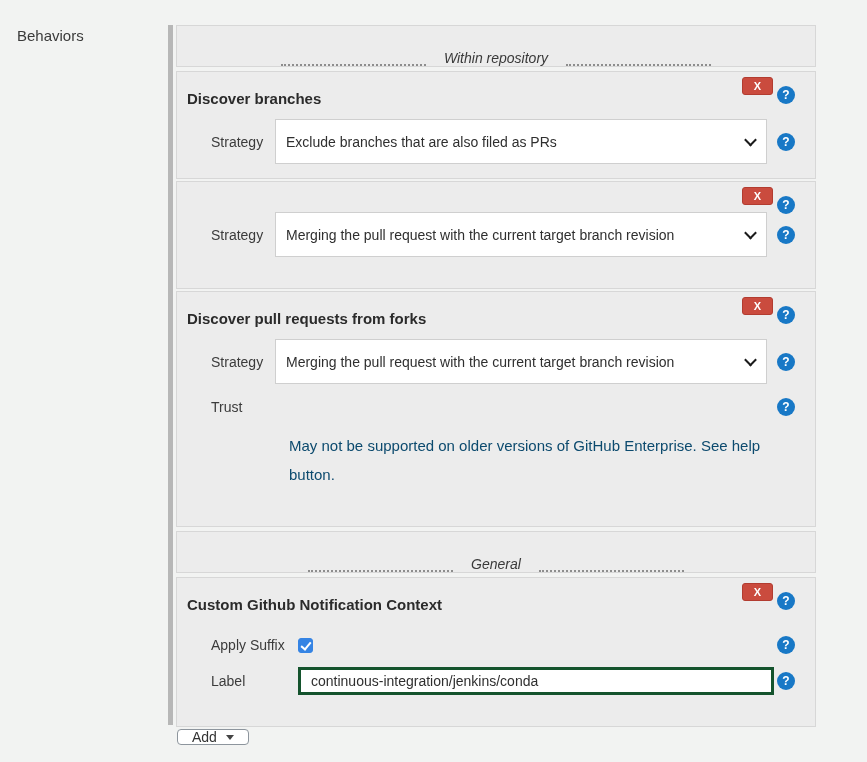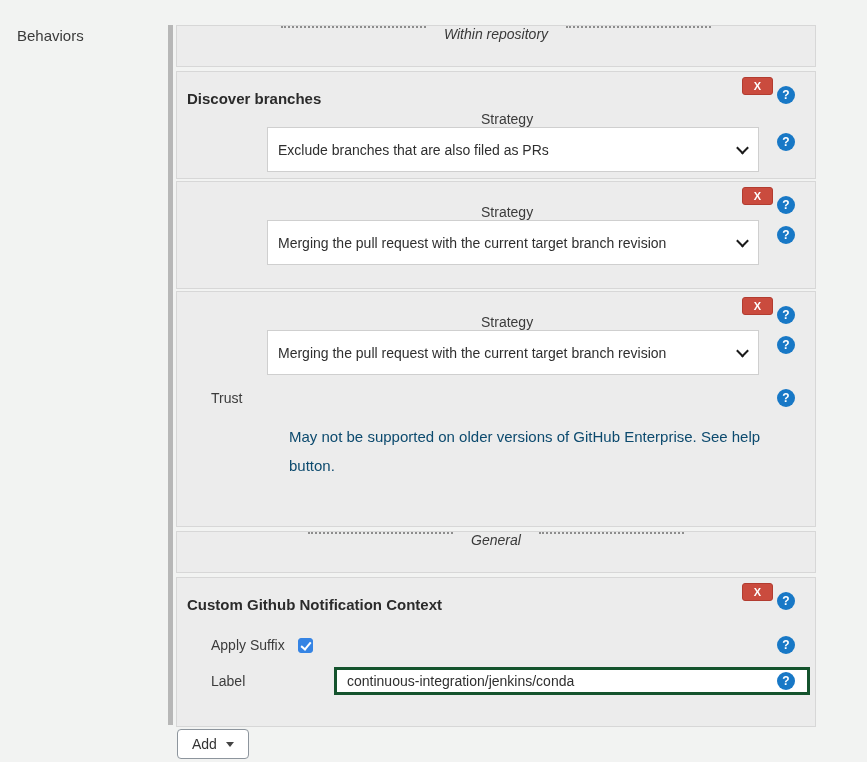--- a/index.html
+++ b/index.html
@@ -12,21 +12,21 @@
   .sidebar-label{position:absolute;left:17px;top:27px;font-size:15px;color:#3a3a3a;}
   .drag-strip{position:absolute;left:168px;top:25px;width:5px;height:700px;background:#b7b7b7;}
   .panel-stack{position:absolute;left:176px;top:25px;width:640px;}
   .box{
     box-sizing:border-box;width:640px;
     background:#ececec;border:1px solid #d7d7d7;
     position:relative;
   }
   .gap4{margin-top:4px;}
   .gap2{margin-top:2px;}
-  .divider-box{height:42px;display:flex;align-items:flex-start;justify-content:center;gap:18px;}
+  .divider-box{height:42px;display:flex;align-items:flex-end;justify-content:center;gap:18px;}
   .dotline{width:145px;height:0;border-top:2px dotted #8d8d8d;}
   .divider-label{font-style:italic;font-size:14px;color:#3a3a3a;white-space:nowrap;}
   .behavior{padding:18px 0 0 10px;}
   .b-branches{height:108px;}
   .b-origin{height:108px;}
   .b-forks{height:236px;}
   .b-custom{height:150px;}
   .b-title{margin:0;font-size:15px;font-weight:bold;color:#2b2b2b;}
   .xbtn{
     position:absolute;top:5px;right:42px;width:31px;height:18px;
@@ -40,24 +40,24 @@
     background:#1878c6;color:#fff;font-weight:bold;font-size:12px;
     display:flex;align-items:center;justify-content:center;
     cursor:pointer;user-select:none;flex:none;
   }
   .head-help{position:absolute;top:14px;right:20px;}
   .row{position:relative;display:flex;align-items:center;margin-left:24px;}
   .row-help{position:absolute;right:20px;top:50%;transform:translateY(-50%);}
   .row-label{font-size:14px;color:#3b3b3b;flex:none;}
   .w64{width:64px;}
   .w87{width:87px;}
-  .mt20{margin-top:4px;flex-direction:column;}
+  .mt20{margin-top:12px;}
   .mt15{margin-top:15px;}
   .mt24{margin-top:24px;}
-  .mt14{margin-top:14px;gap:36px;}
+  .mt14{margin-top:14px;}
   .selwrap{position:relative;display:inline-block;}
   select{
     -webkit-appearance:none;appearance:none;
     width:492px;height:45px;
     background:#fff;border:1px solid #cfcfcf;border-radius:0;
     padding:0 26px 0 10px;font-size:14px;color:#2f2f2f;
     font-family:Liberation Sans, sans-serif;
   }
   .chev{
     position:absolute;right:12px;top:50%;
@@ -85,21 +85,21 @@
   }
   .text-input{
     box-sizing:border-box;width:476px;height:28px;
     border:3px solid #14532d;border-radius:0;background:#fff;
     padding:0 10px;font-size:14px;color:#2f2f2f;
     font-family:"Liberation Sans","DejaVu Sans",sans-serif;
   }
   .add-btn{
     position:absolute;left:177px;top:729px;
     display:inline-flex;align-items:center;gap:9px;
-    height:30px;padding:0 14px;
+    height:16px;padding:0 14px;
     background:#fff;border:1px solid #8d959d;border-radius:4px;
     font-size:14px;color:#333;cursor:pointer;
     font-family:"Liberation Sans","DejaVu Sans",sans-serif;
   }
   .caret{
     width:0;height:0;
     border-left:4px solid transparent;border-right:4px solid transparent;
     border-top:5px solid #444;
   }
 </style>
@@ -145,20 +145,21 @@
         </select>
         <span class="chev"></span>
       </span>
       <span class="help row-help">?</span>
     </div>
   </div>
 
   <div class="box behavior b-forks gap2">
     <button class="xbtn">X</button>
     <span class="help head-help">?</span>
+    <h3 class="b-title">Discover pull requests from forks</h3>
     <div class="row mt20">
       <span class="row-label w64">Strategy</span>
       <span class="selwrap">
         <select>
           <option>Merging the pull request with the current target branch revision</option>
         </select>
         <span class="chev"></span>
       </span>
       <span class="help row-help">?</span>
     </div>

